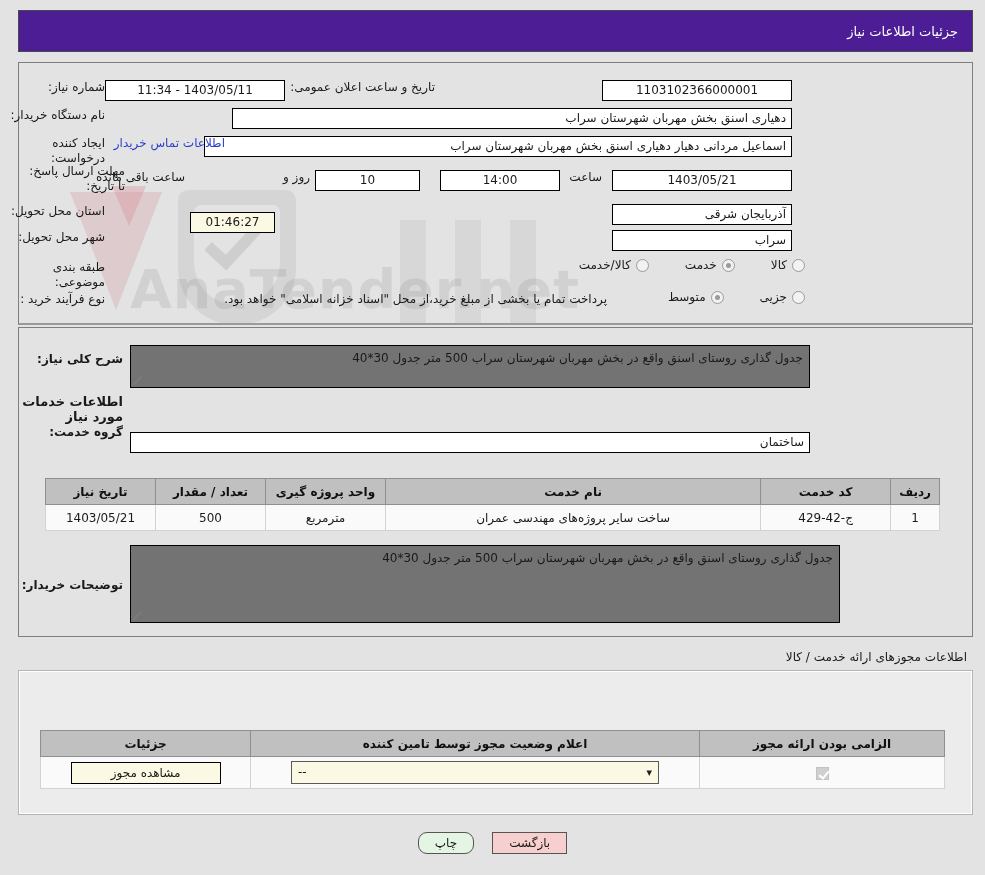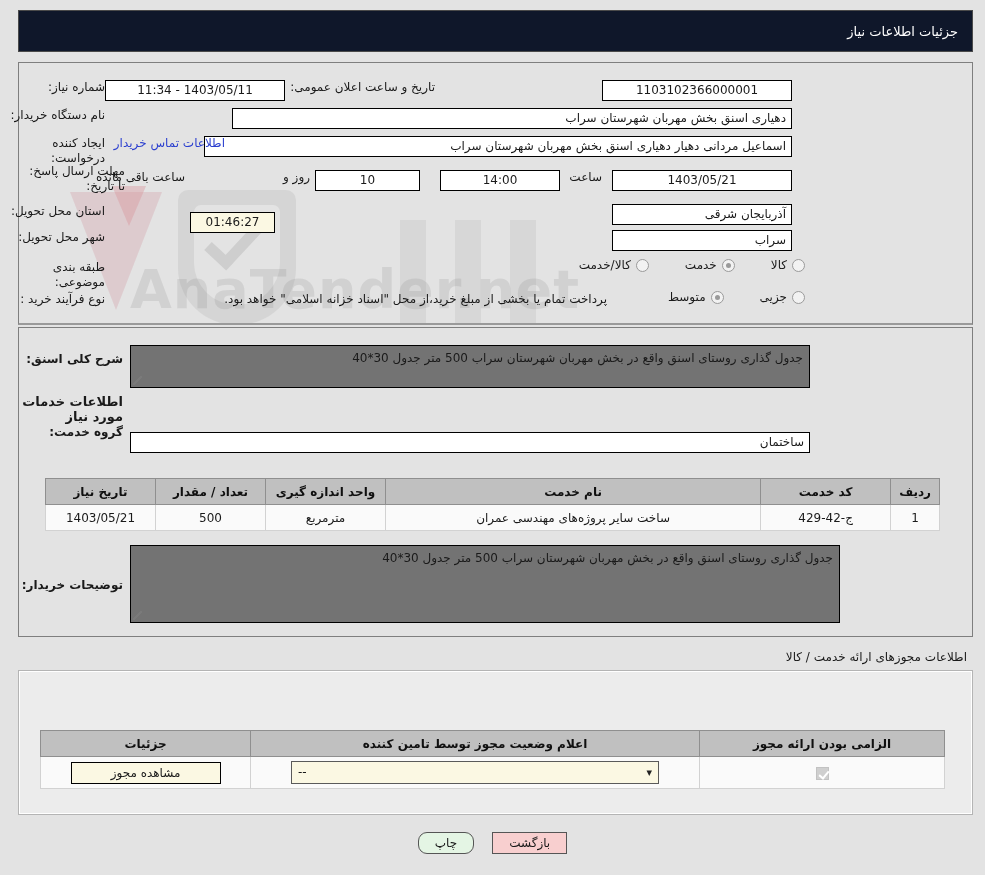--- a/index.html
+++ b/index.html
@@ -76,21 +76,21 @@
     border-top: 40px solid rgba(216,150,158,0.42);
     z-index: 3;
   }
   .wm-bar { position: absolute; background: rgba(150,150,150,0.15); z-index: 1; }
 
   
   .header-bar {
     position: absolute;
     left: 18px; top: 10px;
     width: 955px; height: 42px;
-    background: #0f172a;
+    background: #4c1d95;
     border: 1px solid #4a4a4a;
     color: #ffffff;
     display: flex;
     align-items: center;
     justify-content: flex-start;
     padding: 16px 14px;
     z-index: 3;
   }
   .header-title { font-size: 13px; }
 
@@ -399,21 +399,21 @@
     <label class="ropt">
       <span class="radio on"></span>
       <span>متوسط</span>
     </label>
   </div>
   <div class="frow" style="right:378px; top:292px;">
     <span class="plain">پرداخت تمام یا بخشی از مبلغ خرید،از محل "اسناد خزانه اسلامی" خواهد بود.</span>
   </div>
 
   <div class="frow" style="right:862px; top:352px; width:110px;">
-    <span class="lbl" style="font-weight:bold;">شرح کلی اسنق:</span>
+    <span class="lbl" style="font-weight:bold;">شرح کلی نیاز:</span>
   </div>
   <div class="frow" style="right:175px; top:345px;">
     <div class="ta" style="width:680px; height:43px;">جدول گذاری روستای اسنق واقع در بخش مهربان شهرستان سراب  500 متر جدول 30*40</div>
   </div>
 
   <div class="sec-title" style="right:862px; top:394px;">اطلاعات خدمات مورد نیاز</div>
 
   <div class="frow" style="right:862px; top:425px; width:110px;">
     <span class="lbl" style="font-weight:bold;">گروه خدمت:</span>
   </div>
@@ -421,21 +421,21 @@
     <div class="fld right" style="width:680px;">ساختمان</div>
   </div>
 
   <div class="tbl-wrap" style="right:45px; top:478px; width:895px;">
     <table class="grid">
       <thead>
         <tr>
           <th style="width:32px;">ردیف</th>
           <th style="width:130px;">کد خدمت</th>
           <th>نام خدمت</th>
-          <th style="width:120px;">واحد اندازه گیری</th>
+          <th style="width:120px;">واحد پروژه گیری</th>
           <th style="width:110px;">تعداد / مقدار</th>
           <th style="width:110px;">تاریخ نیاز</th>
         </tr>
       </thead>
       <tbody>
         <tr>
           <td>1</td>
           <td>ج-42-429</td>
           <td>ساخت سایر پروژه‌های مهندسی عمران</td>
           <td>مترمربع</td>

